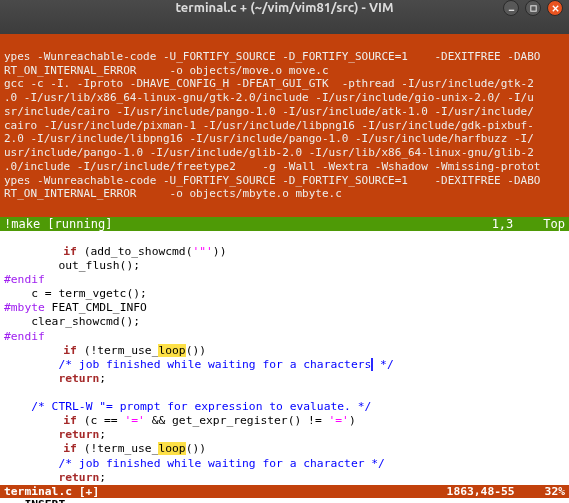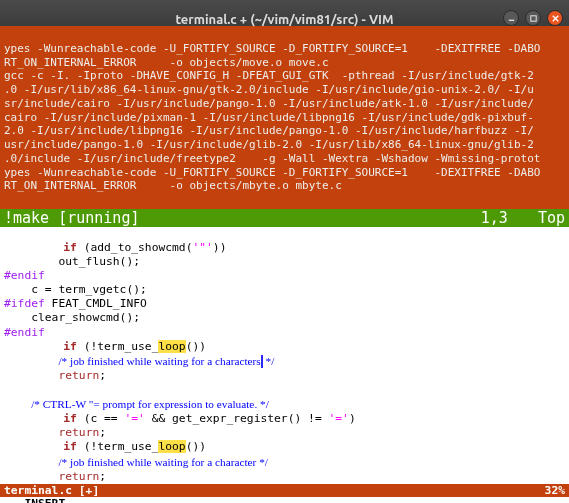--- a/index.html
+++ b/index.html
@@ -6,23 +6,23 @@
   body {
     font-family: "DejaVu Sans Mono", "Liberation Mono", monospace;
     font-size: 12px;
     background: #2c2c2c;
     width: 569px;
     height: 503px;
     overflow: hidden;
   }
   .titlebar {
     background: linear-gradient(to bottom, #4a4a4a, #3c3c3c);
-    height: 26px;
+    height: 34px;
     display: flex;
-    align-items: flex-end;
+    align-items: flex-start;
     padding: 0 12px;
     color: #d8d8d8;
     position: relative;
   }
   .title-text {
     flex: 1;
     text-align: center;
     font-size: 13px;
     font-weight: bold;
     font-family: "Ubuntu", sans-serif;
@@ -42,37 +42,37 @@
     padding: 2px 4px;
     line-height: 1.25;
     white-space: pre;
     font-size: 11px;
   }
   .status-make {
     background: #4e9a06;
     color: #ffffff;
     display: flex;
     padding: 0 4px;
-    font-size: 15px;
+    font-size: 12px;
   }
   .status-make .left { flex: 1; }
   .status-make .posr { text-align: right; padding-right: 30px; }
   .code-pane {
     background: #ffffff;
     color: #000000;
     padding: 0 4px;
     line-height: 1.25;
     white-space: pre;
     font-size: 11.3px;
   }
   .kw-pp { color: #a020f0; }
   .kw-if { color: #a52a2a; font-weight: bold; margin-left: 32px; }
-  .kw-ret { color: #a52a2a; font-weight: normal; }
+  .kw-ret { color: #a52a2a; font-weight: bold; }
   .str { color: #ff00ff; }
-  .cmt { color: #0000ff; font-family: Liberation Serif, serif; }
+  .cmt { color: #0000ff; }
   .hl { background: #fde047; }
   .icursor {
     display:inline-block;
     border-left: 2px solid #2929ff;
     height: 13px; vertical-align: text-bottom;
   }
   .statusline {
     background: #c2410c;
     color: #ffffff;
     display: flex;
@@ -133,35 +133,36 @@
   <span class="left">!make [running]</span>
   <span class="posr">1,3</span>
   <span>Top</span>
 </div>
 
 <div class="code-pane">
 <span>    <span class="kw-if">if</span><span> (add_to_showcmd(</span><span class="str">'"'</span><span>))</span></span>
 <span>        out_flush();</span>
 <span class="kw-pp">#endif</span>
 <span>    c = term_vgetc();</span>
-<span><span class="kw-pp">#ifdef</span><span> FEAT_CMDL_INFO</span></span>
+<span><span class="kw-pp">#mbyte</span><span> FEAT_CMDL_INFO</span></span>
 <span>    clear_showcmd();</span>
 <span class="kw-pp">#endif</span>
 <span>    <span class="kw-if">if</span><span> (!term_use_</span><span class="hl">loop</span><span>())</span></span>
 <span>        <span class="cmt">/* job finished while waiting for a characters</span><span class="icursor"></span><span class="cmt"> */</span></span>
 <span>        <span class="kw-ret">return</span><span>;</span></span>
 <span></span>
 <span>    <span class="cmt">/* CTRL-W "= prompt for expression to evaluate. */</span></span>
 <span>    <span class="kw-if">if</span><span> (c == </span><span class="str">'='</span><span> &amp;&amp; get_expr_register() != </span><span class="str">'='</span><span>)</span></span>
 <span>        <span class="kw-ret">return</span><span>;</span></span>
 <span>    <span class="kw-if">if</span><span> (!term_use_</span><span class="hl">loop</span><span>())</span></span>
 <span>        <span class="cmt">/* job finished while waiting for a character */</span></span>
 <span>        <span class="kw-ret">return</span><span>;</span></span>
 </div>
 
 <div class="statusline">
   <span class="fname">terminal.c [+]</span>
+  <span style="padding-right:30px">1863,48-55</span>
   <span>32%</span>
 </div>
 
 <div class="cmdline">
   <span>-- INSERT --</span>
 </div>
 
 </body></html>

